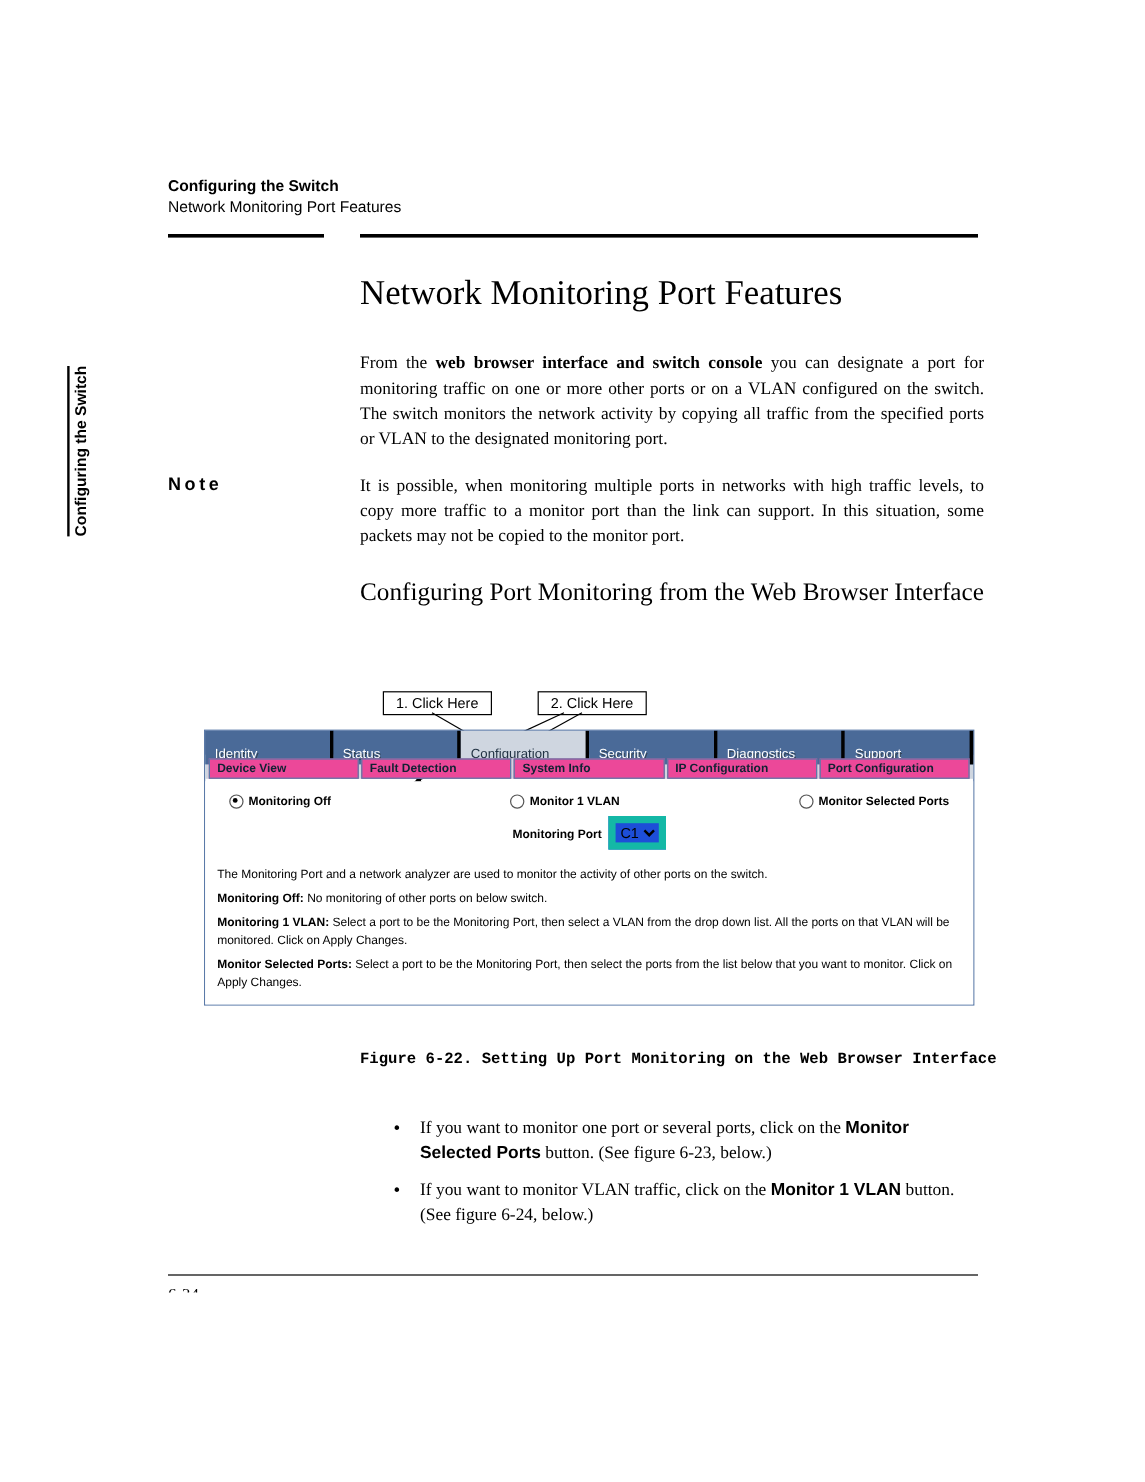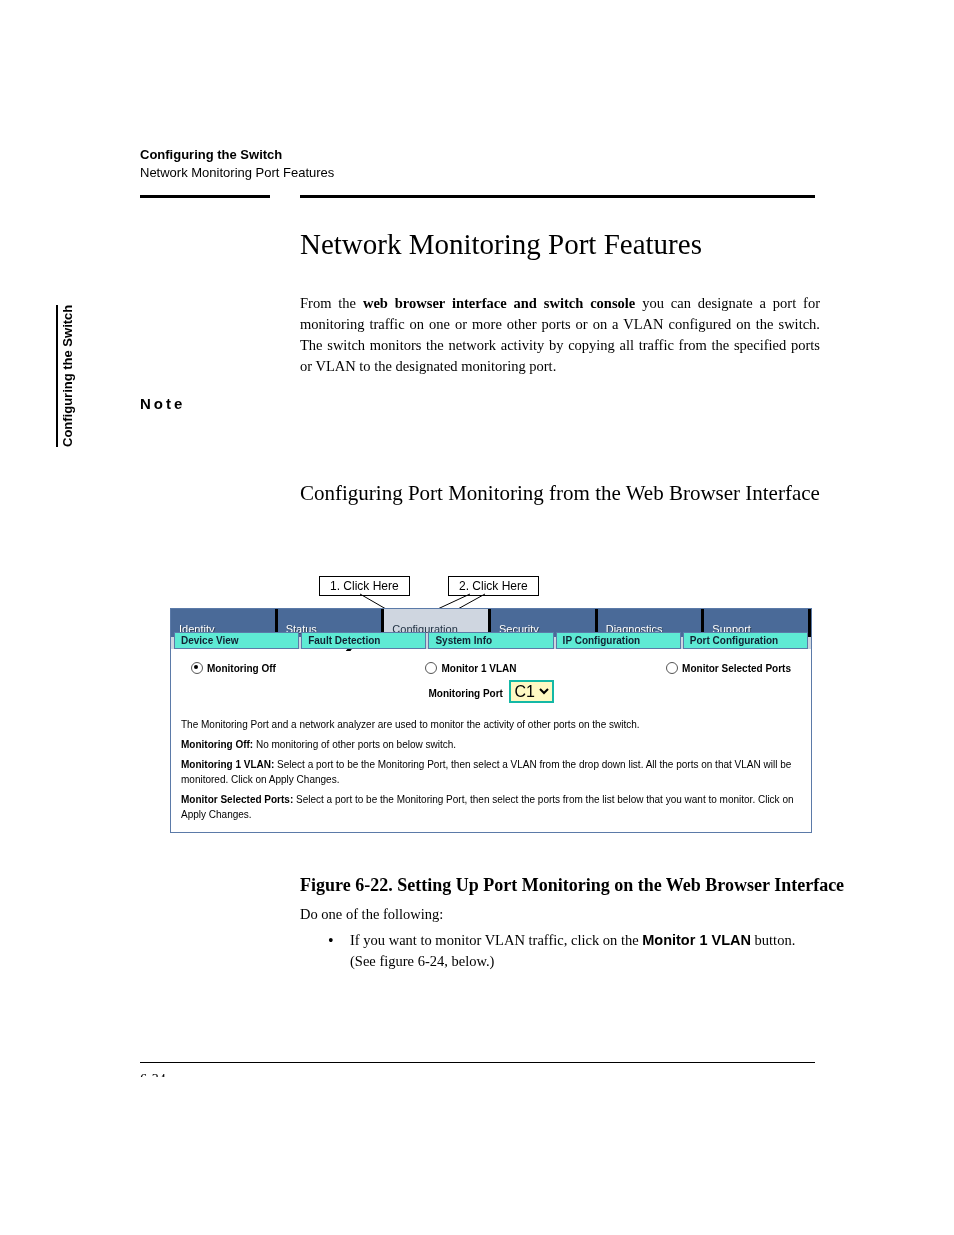--- a/index.html
+++ b/index.html
@@ -24,35 +24,35 @@
   .anno3{position:absolute;left:631px;top:726px;width:165px;font-family:Arial,Helvetica,sans-serif;font-size:12px;line-height:15px;text-align:left}
   svg.arrows{position:absolute;left:0;top:0;pointer-events:none}
 
   
   .ui{position:absolute;left:170px;top:608px;width:640px;border:1px solid #5b7aa8;font-family:Arial,Helvetica,sans-serif;font-size:11px}
   .tabs{display:flex;height:20px;background:#5b7aa8}
   .tab{flex:1;border-right:3px solid #000000;padding:14px 8px;font-size:11px;color:#fff;background:#4a6a98;text-shadow:1px 1px 0 #345}
   .tab.active{background:#cfd6e0;color:#234;text-shadow:none}
   .subtabs{background:#cfd6e0;padding:3px 3px 0}
   .strow{display:flex;gap:2px;margin-bottom:2px}
-  .stab{flex:1;border:1px solid #5b7aa8;background:#5eead4;padding:2px 6px;font-size:10px;color:#123}
+  .stab{flex:1;border:1px solid #5b7aa8;background:#ec4899;padding:2px 6px;font-size:10px;color:#123}
   .stab.mp{background:#4a6a98;color:#fff;font-weight:bold}
   .stab b{font-weight:bold}
   .panel{background:#fff;padding:8px 10px}
   .radiorow{display:flex;align-items:center;gap:40px;font-size:10px;font-weight:bold;padding:3px 10px 6px}
   .radiorow label{display:flex;align-items:flex-end;gap:4px;white-space:nowrap}
   .r{width:10px;height:10px;border:1px solid #555;border-radius:50%;display:inline-block;position:relative}
   .r.on::after{content:"";position:absolute;left:2px;top:2px;width:4px;height:4px;background:#000;border-radius:50%}
   .mprow{text-align:center;font-size:10px;font-weight:bold;padding-bottom:12px}
-  .mprow select{font-size:16px;border:2px solid #14b8a6;background:#fef9c3}
+  .mprow select{font-size:12px;border:6px solid #14b8a6;background:#1d4ed8}
   .desc{font-size:10px;line-height:15px;color:#000;padding:2px 0}
   .desc b{font-weight:bold}
   .sep{height:1px}
 
-  .caption{position:absolute;left:300px;top:875px;font-family:Liberation Serif, serif;font-size:18px;font-weight:bold}
+  .caption{position:absolute;left:300px;top:875px;font-family:Liberation Mono, monospace;font-size:13px;font-weight:bold}
   .para2{position:absolute;left:300px;top:906px;width:520px;font-family:"Century Schoolbook","Times New Roman",serif;font-size:14.5px}
   ul.blist{position:absolute;left:328px;top:930px;width:490px;list-style:none;margin:0;padding:0;font-family:"Century Schoolbook","Times New Roman",serif;font-size:14.5px;line-height:21px}
   ul.blist li{padding-left:22px;position:relative;margin-bottom:10px}
   ul.blist li::before{content:"•";position:absolute;left:0;top:0;font-size:16px}
   ul.blist b{font-family:Arial,Helvetica,sans-serif;font-weight:bold}
   .footrule{position:absolute;left:140px;top:1062px;width:675px;border-top:1px solid #000}
   .pagenum{position:absolute;left:140px;top:1072px;font-family:"Century Schoolbook","Times New Roman",serif;font-size:14px}
 </style>
 </head>
 <body>
@@ -67,20 +67,21 @@
 
   <div class="sidetab">Configuring the Switch</div>
 
   <div class="title">Network Monitoring Port Features</div>
 
   <div class="intro">
     <span>From the </span><b>web browser interface and switch console</b><span> you can designate a port for monitoring traffic on one or more other ports or on a VLAN configured on the switch. The switch monitors the network activity by copying all traffic from the specified ports or VLAN to the designated monitoring port.</span>
   </div>
 
   <div class="note-label">Note</div>
+  <div class="note-body">It is possible, when monitoring multiple ports in networks with high traffic levels, to copy more traffic to a monitor port than the link can support. In this situation, some packets may not be copied to the monitor port.</div>
 
   <div class="subhead">Configuring Port Monitoring from the Web Browser Interface</div>
 
   <div class="anno anno1">1. Click Here</div>
   <div class="anno anno2">2. Click Here</div>
   <div class="anno3">3. Select the port to use for the Designated Monitoring Port</div>
 
   <svg class="arrows" width="954" height="1235">
     <defs>
         <marker id="ah" markerWidth="8" markerHeight="8" refX="6" refY="3" orient="auto">
@@ -136,20 +137,20 @@
       <div class="sep"></div>
       <div class="desc"><b>Monitoring Off:</b><span> No monitoring of other ports on below switch.</span></div>
       <div class="sep"></div>
       <div class="desc"><b>Monitoring 1 VLAN:</b><span> Select a port to be the Monitoring Port, then select a VLAN from the drop down list. All the ports on that VLAN will be monitored. Click on Apply Changes.</span></div>
       <div class="sep"></div>
       <div class="desc"><b>Monitor Selected Ports:</b><span> Select a port to be the Monitoring Port, then select the ports from the list below that you want to monitor. Click on Apply Changes.</span></div>
     </div>
   </div>
 
   <div class="caption">Figure 6-22.  Setting Up Port Monitoring on the Web Browser Interface</div>
-  <div class="para2">Do one of the following:</div>
   <ul class="blist">
+    <li><span>If you want to monitor one port or several ports, click on the </span><b>Monitor Selected Ports</b><span> button. (See figure 6-23, below.)</span></li>
     <li><span>If you want to monitor VLAN traffic, click on the </span><b>Monitor 1 VLAN</b><span> button. (See figure 6-24, below.)</span></li>
   </ul>
 
   <div class="footrule"></div>
   <div class="pagenum">6-34</div>
 </div>
 
 </body></html>

